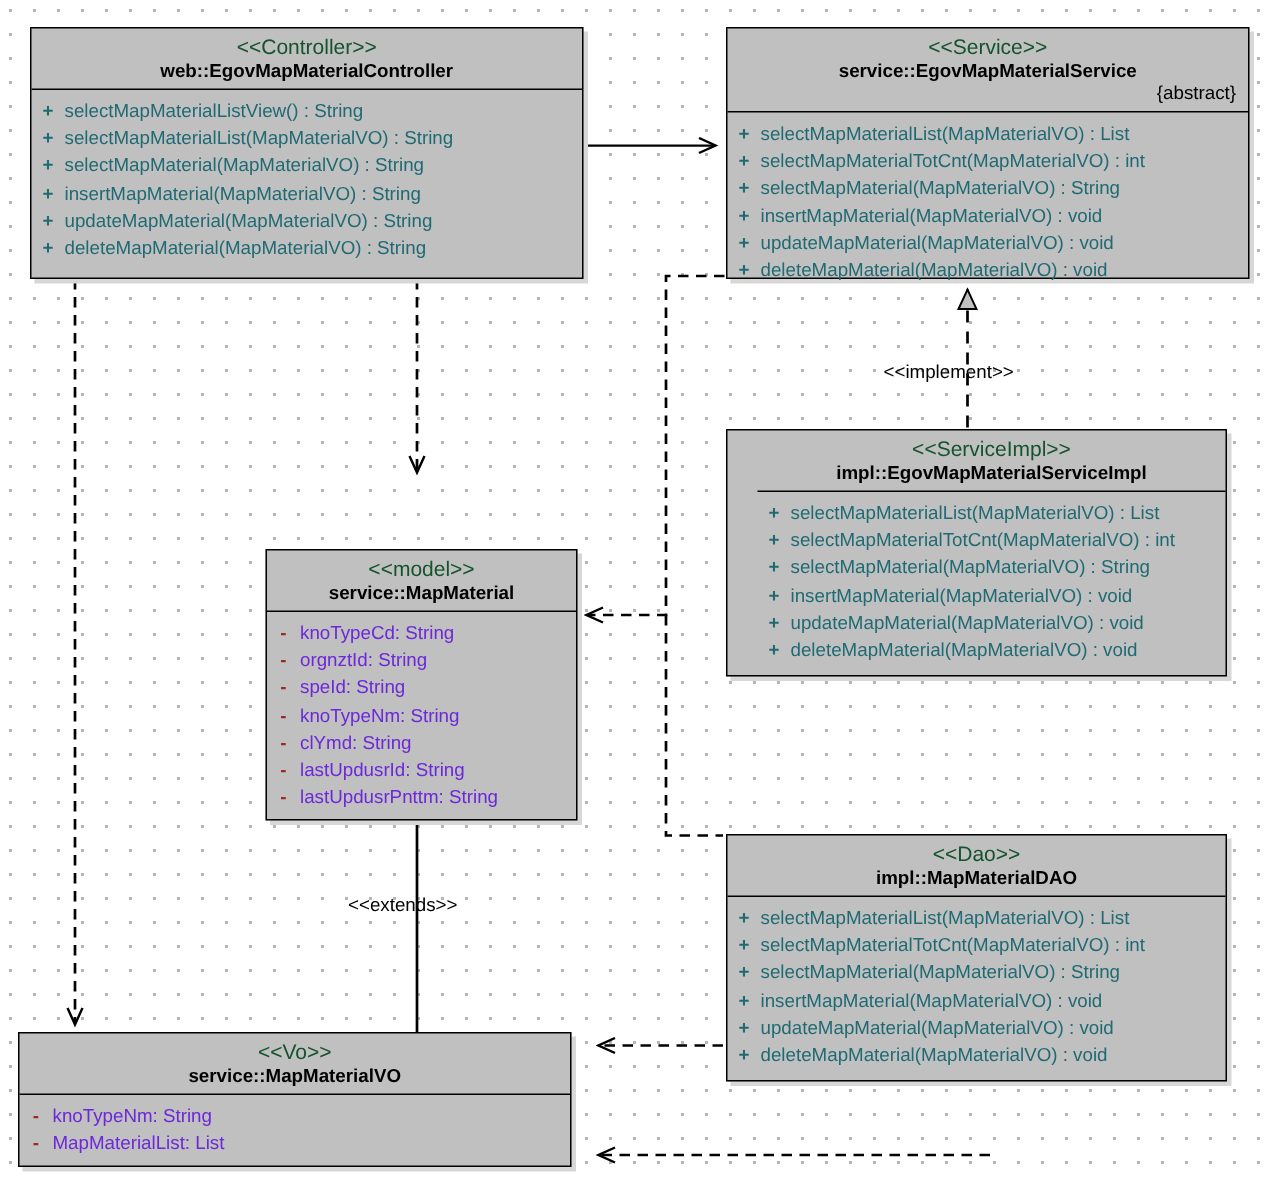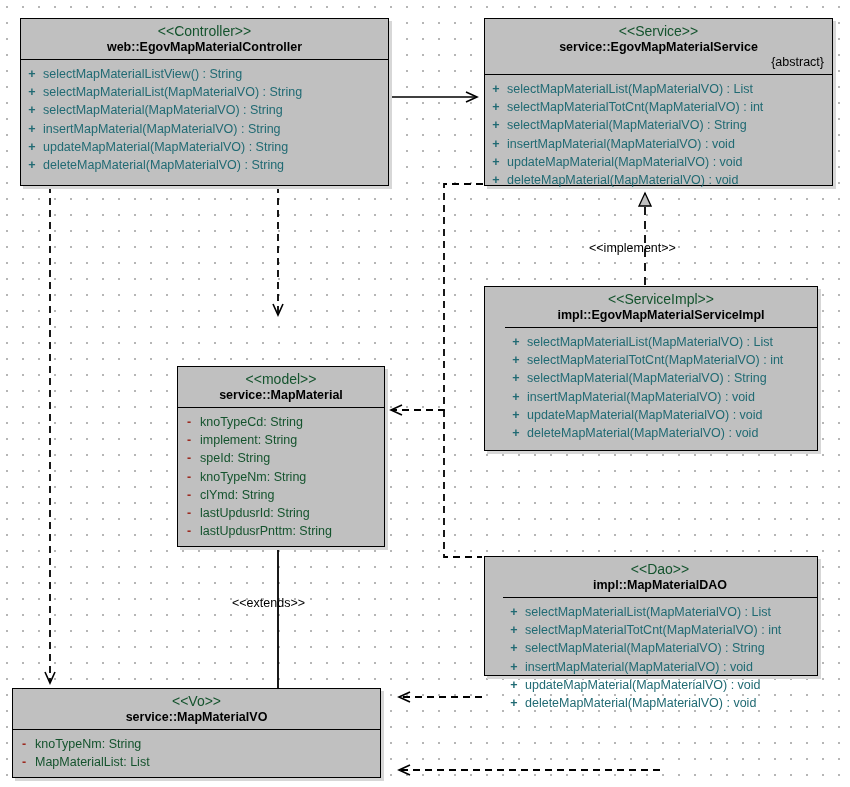--- a/index.html
+++ b/index.html
@@ -70,21 +70,21 @@
   }
   .uml .vis{
     width:22px;
     flex:0 0 22px;
     text-align:center;
     font-size:12.5px;
   }
   .m-op .vis{color:#206a73;font-weight:bold;}
   .m-op .txt{color:#206a73;}
   .m-attr .vis{color:#9c2a20;font-weight:bold;}
-  .m-attr .txt{color:#14532d;}
+  .m-attr .txt{color:#6d28d9;}
 
   
   .rel-label{
     position:absolute;
     font-size:12.5px;
     color:#000000;
     background:rgba(255,255,255,0.0);
     white-space:nowrap;
     z-index:6;
   }
@@ -220,21 +220,21 @@
       <div class="cname">service::MapMaterial</div>
     </div>
     <div class="sep"></div>
     <div class="members">
       <div class="member m-attr">
         <span class="vis">-</span>
         <span class="txt">knoTypeCd:  String</span>
       </div>
       <div class="member m-attr">
         <span class="vis">-</span>
-        <span class="txt">implement:  String</span>
+        <span class="txt">orgnztId:  String</span>
       </div>
       <div class="member m-attr">
         <span class="vis">-</span>
         <span class="txt">speId:  String</span>
       </div>
       <div class="member m-attr">
         <span class="vis">-</span>
         <span class="txt">knoTypeNm:  String</span>
       </div>
       <div class="member m-attr">
@@ -279,21 +279,21 @@
         <span class="vis">+</span>
         <span class="txt">updateMapMaterial(MapMaterialVO) : void</span>
       </div>
       <div class="member m-op">
         <span class="vis">+</span>
         <span class="txt">deleteMapMaterial(MapMaterialVO) : void</span>
       </div>
     </div>
   </div>
 
-  <div class="uml" style="left:484px;top:556px;width:334px;height:120px;padding-left:18px;">
+  <div class="uml" style="left:484px;top:556px;width:334px;height:165px;">
     <div class="head">
       <div class="stereo">&lt;&lt;Dao&gt;&gt;</div>
       <div class="cname">impl::MapMaterialDAO</div>
     </div>
     <div class="sep"></div>
     <div class="members">
       <div class="member m-op">
         <span class="vis">+</span>
         <span class="txt">selectMapMaterialList(MapMaterialVO) : List</span>
       </div>

